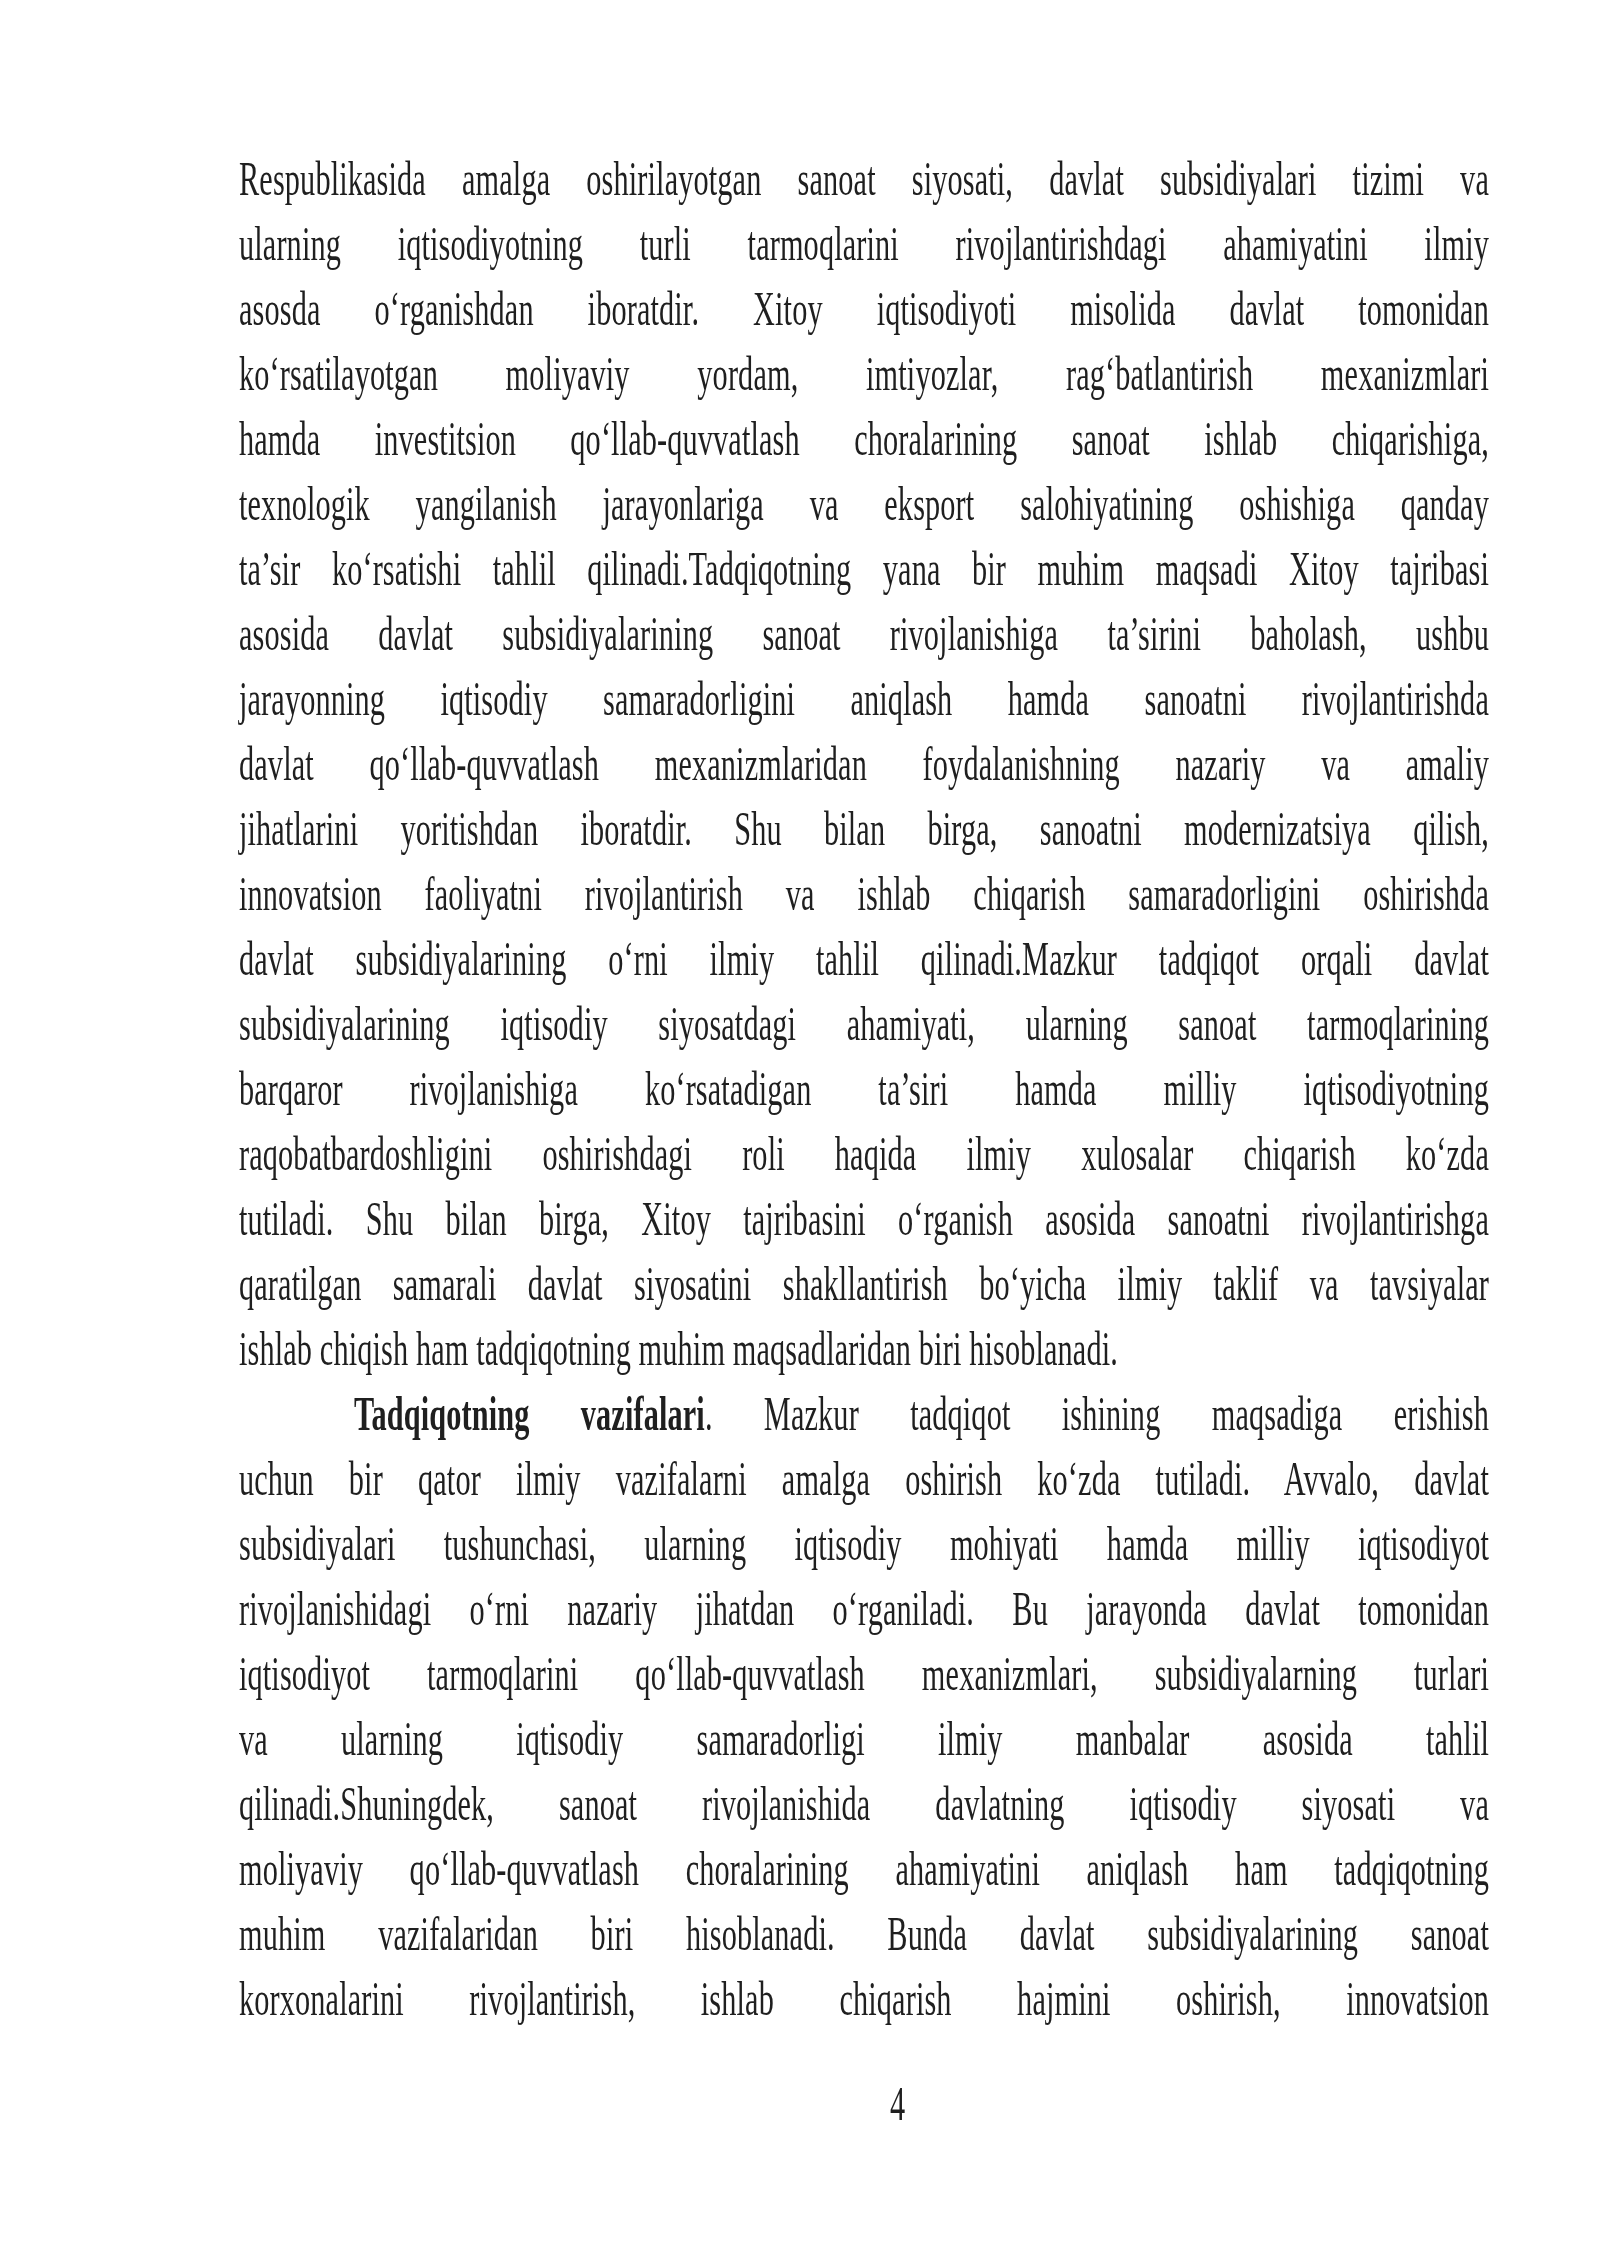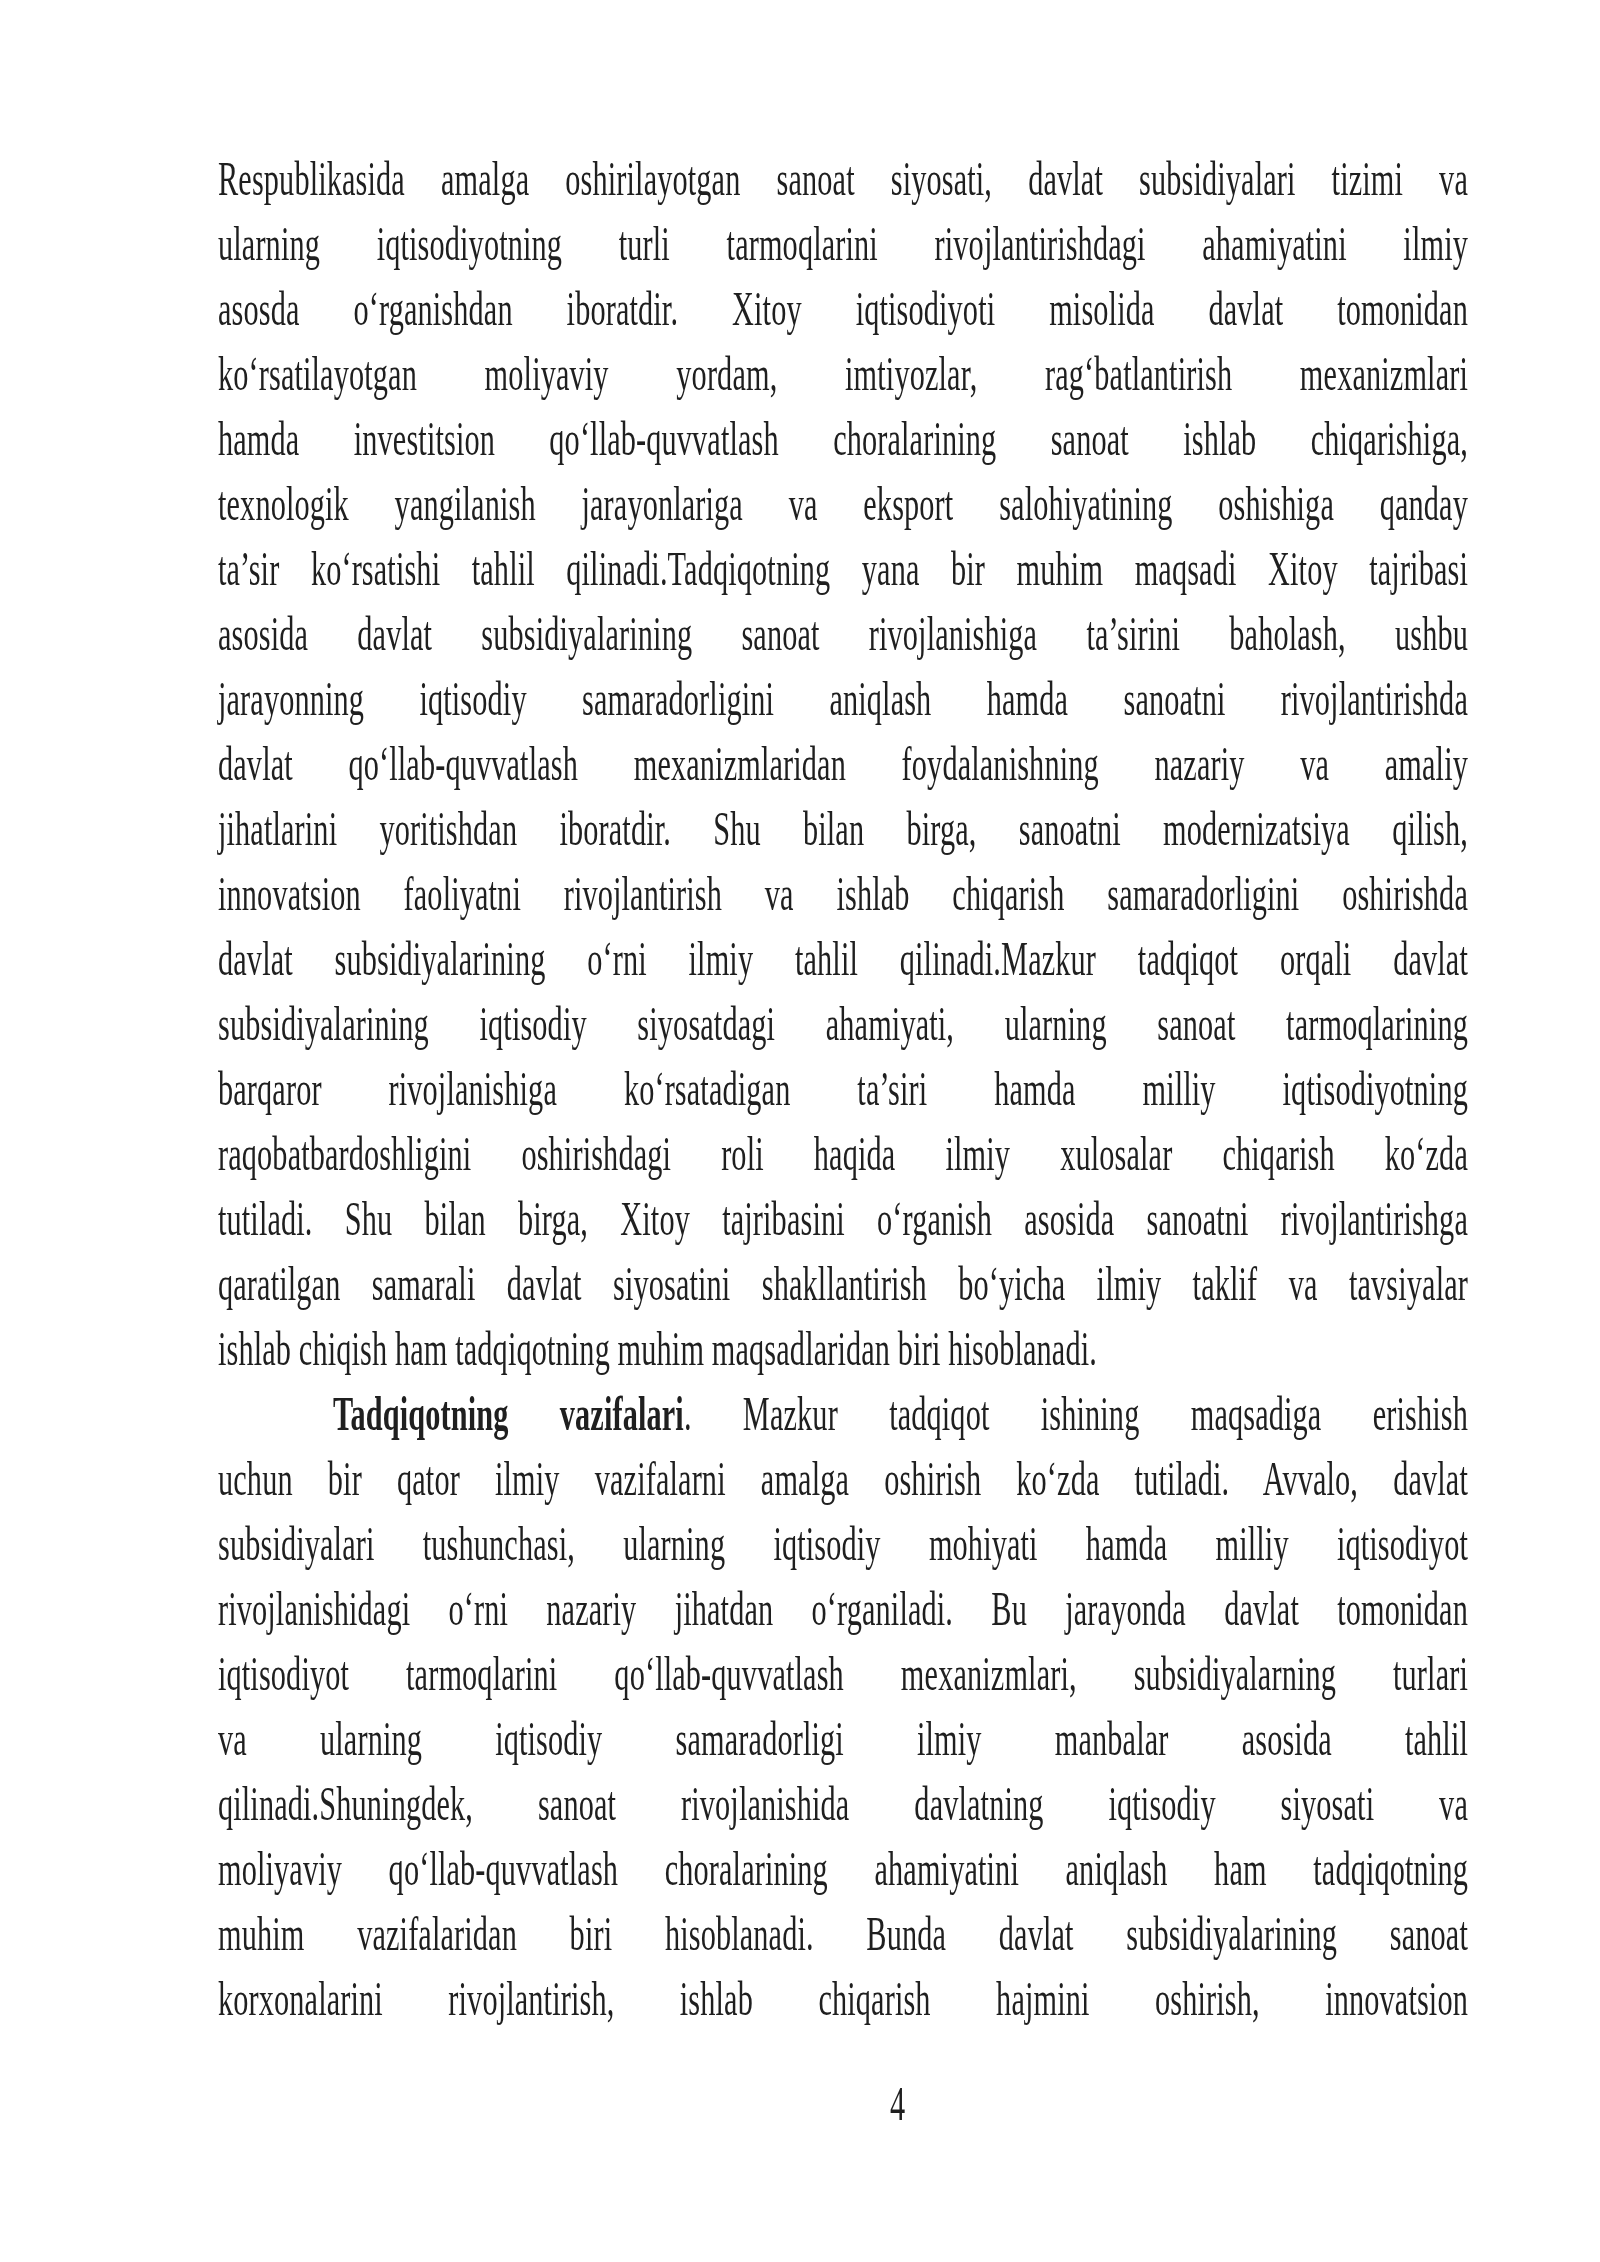--- a/index.html
+++ b/index.html
@@ -9,21 +9,21 @@
   body {
     position: relative;
     width: 1600px;
     height: 2262px;
     background: #ffffff;
     font-family: "Liberation Serif", "DejaVu Serif", serif;
     overflow: hidden;
   }
   #text-block {
     position: absolute;
-    left: 218px;
+    left: 239px;
     top: 146px;
     width: 1250px;
   }
   .line {
     width: 1980px;              
     height: 65px;
     line-height: 65px;
     font-size: 48px;
     color: #1f1f1f;
     text-align: justify;

